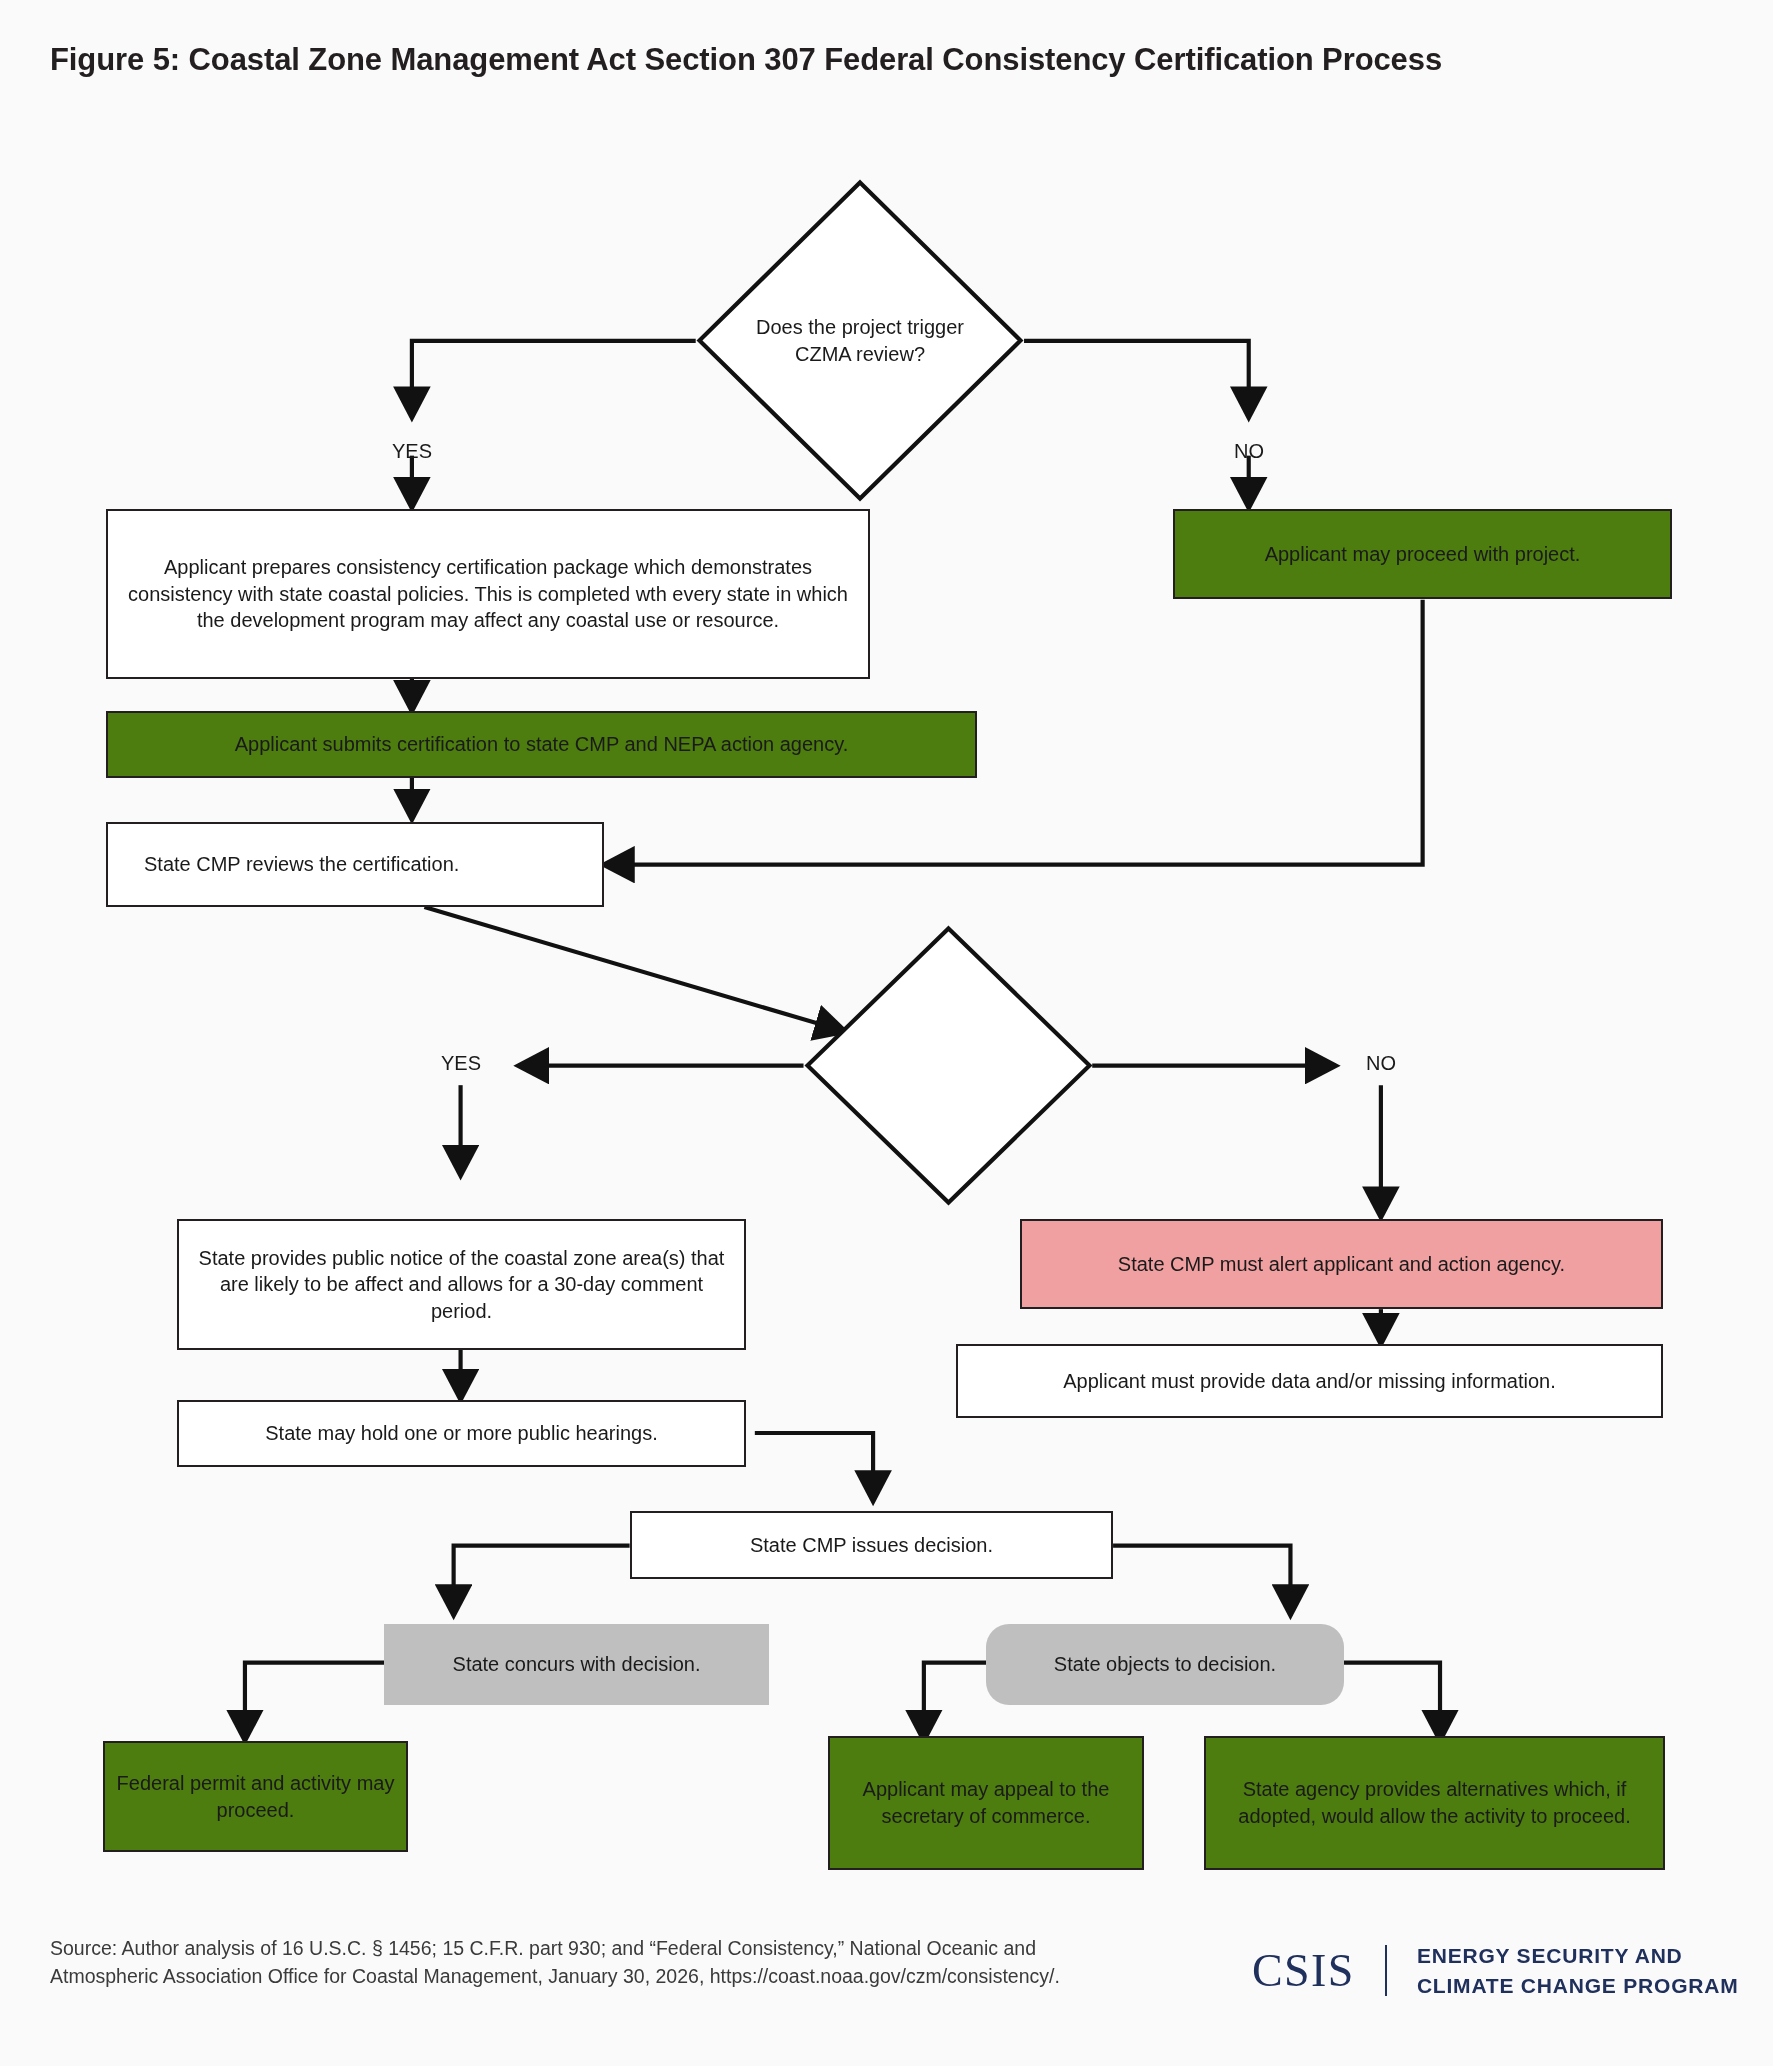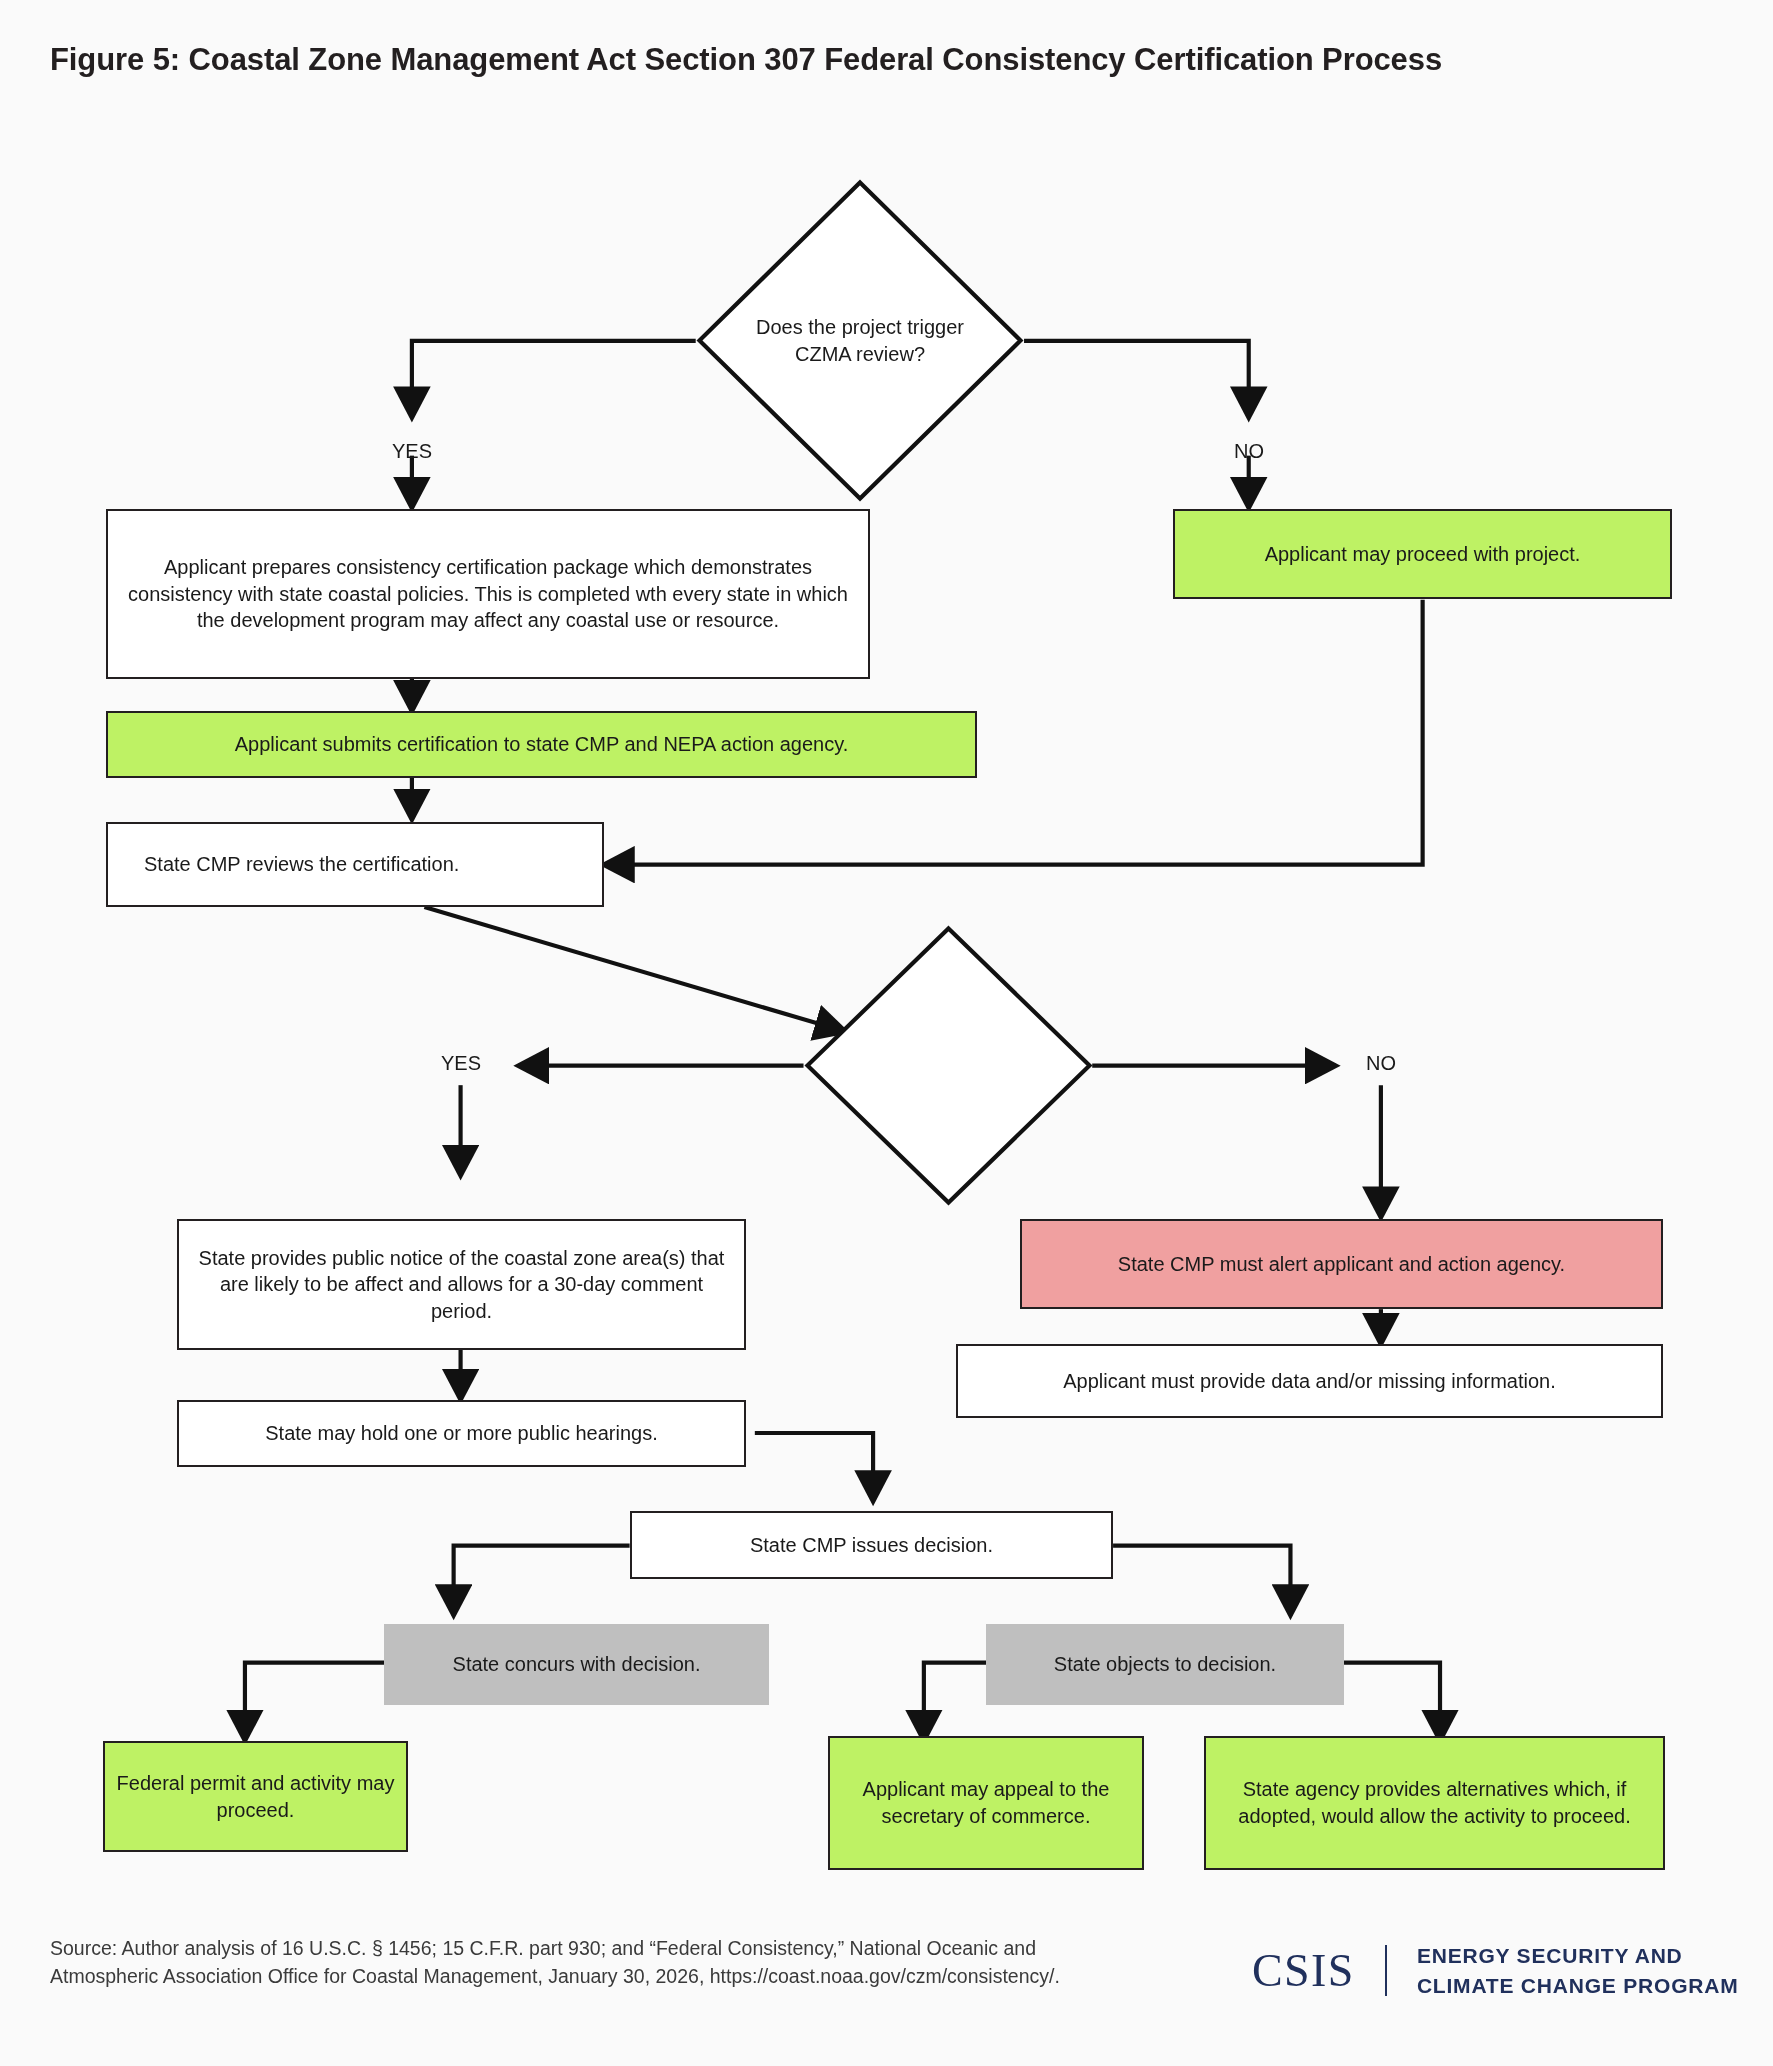--- a/index.html
+++ b/index.html
@@ -30,21 +30,21 @@
     text-align:center;
     font-size:20px;
     line-height:1.33;
     color:#1A1A1A;
     padding:4.2px 11px;
   }
   .box{
     border:2.8px solid #231F20;
     background:#FFFFFF;
   }
-  .box.green{background:#bef264;text-align:center;}
+  .box.green{background:#4d7c0f;text-align:center;}
   .box.red{background:#F0A0A0;}
   .gray{background:#BFBFBF;border:none;}
 
   
   .diamond{
     position:absolute;
     background:transparent;
   }
   .diamond .shape{
     position:absolute;left:0;top:0;width:100%;height:100%;
@@ -170,21 +170,21 @@
 <div class="node box" style="left:177px;top:1400px;width:569px;height:67px;">State may hold one or more public hearings.</div>
 
 <div class="node box red" style="left:1020px;top:1219px;width:643px;height:90px;">State CMP must alert applicant and action agency.</div>
 
 <div class="node box" style="left:956px;top:1344px;width:707px;height:74px;">Applicant must provide data and/or missing information.</div>
 
 <div class="node box" style="left:630px;top:1511px;width:483px;height:68px;">State CMP issues decision.</div>
 
 <div class="node gray" style="left:384px;top:1624px;width:385px;height:81px;text-align:right;">State concurs with decision.</div>
 
-<div class="node gray" style="left:986px;top:1624px;width:358px;height:81px;">State objects to decision.</div>
+<div class="node gray" style="left:986px;top:1624px;width:358px;height:81px;border-radius:23px;">State objects to decision.</div>
 
 <div class="node box green" style="left:103px;top:1741px;width:305px;height:111px;">Federal permit and activity may proceed.</div>
 
 <div class="node box green" style="left:828px;top:1736px;width:316px;height:134px;">Applicant may appeal to the secretary of commerce.</div>
 
 <div class="node box green" style="left:1204px;top:1736px;width:461px;height:134px;">State agency provides alternatives which, if adopted, would allow the activity to proceed.</div>
 
 <div class="source">Source: Author analysis of 16 U.S.C. § 1456; 15 C.F.R. part 930; and “Federal Consistency,” National Oceanic and Atmospheric Association Office for Coastal Management, January 30, 2026, https://coast.noaa.gov/czm/consistency/.</div>
 
 <div class="logo">

